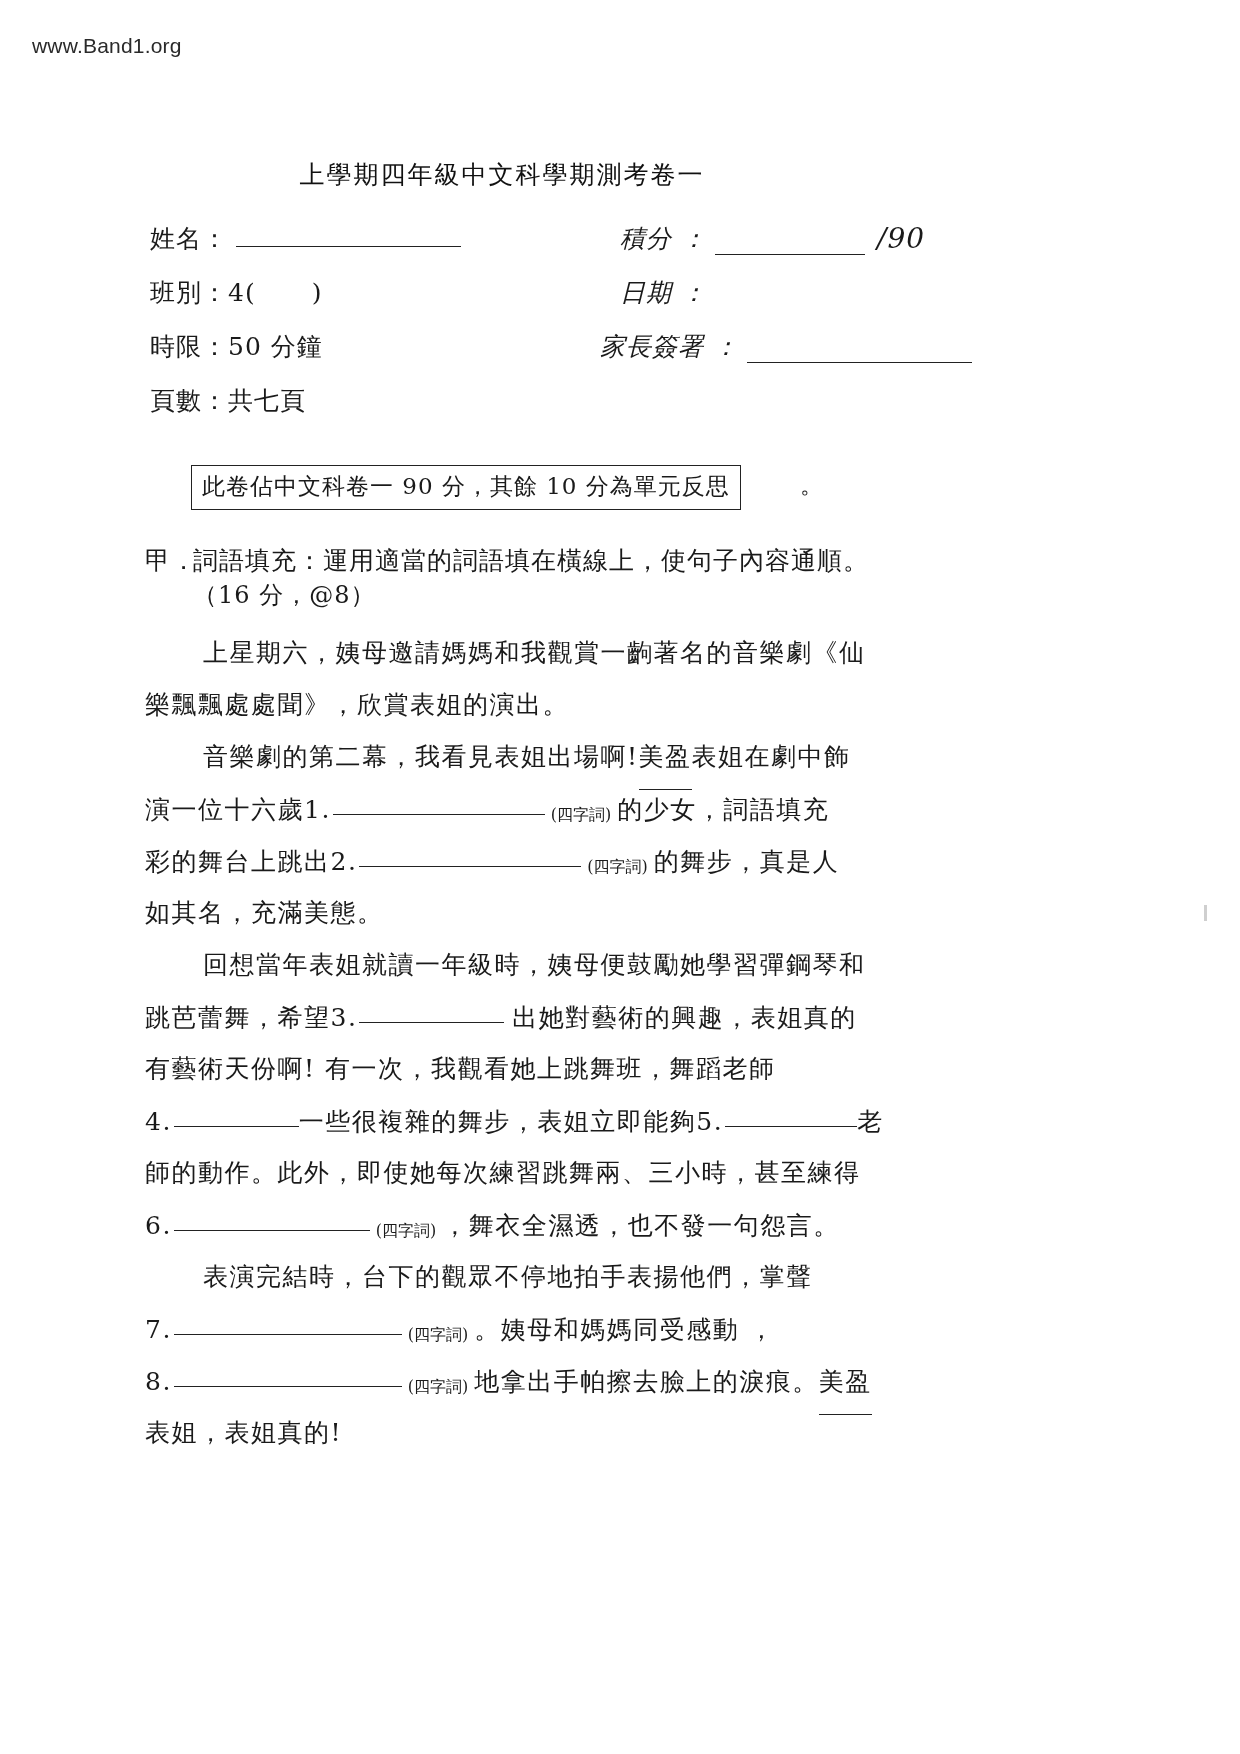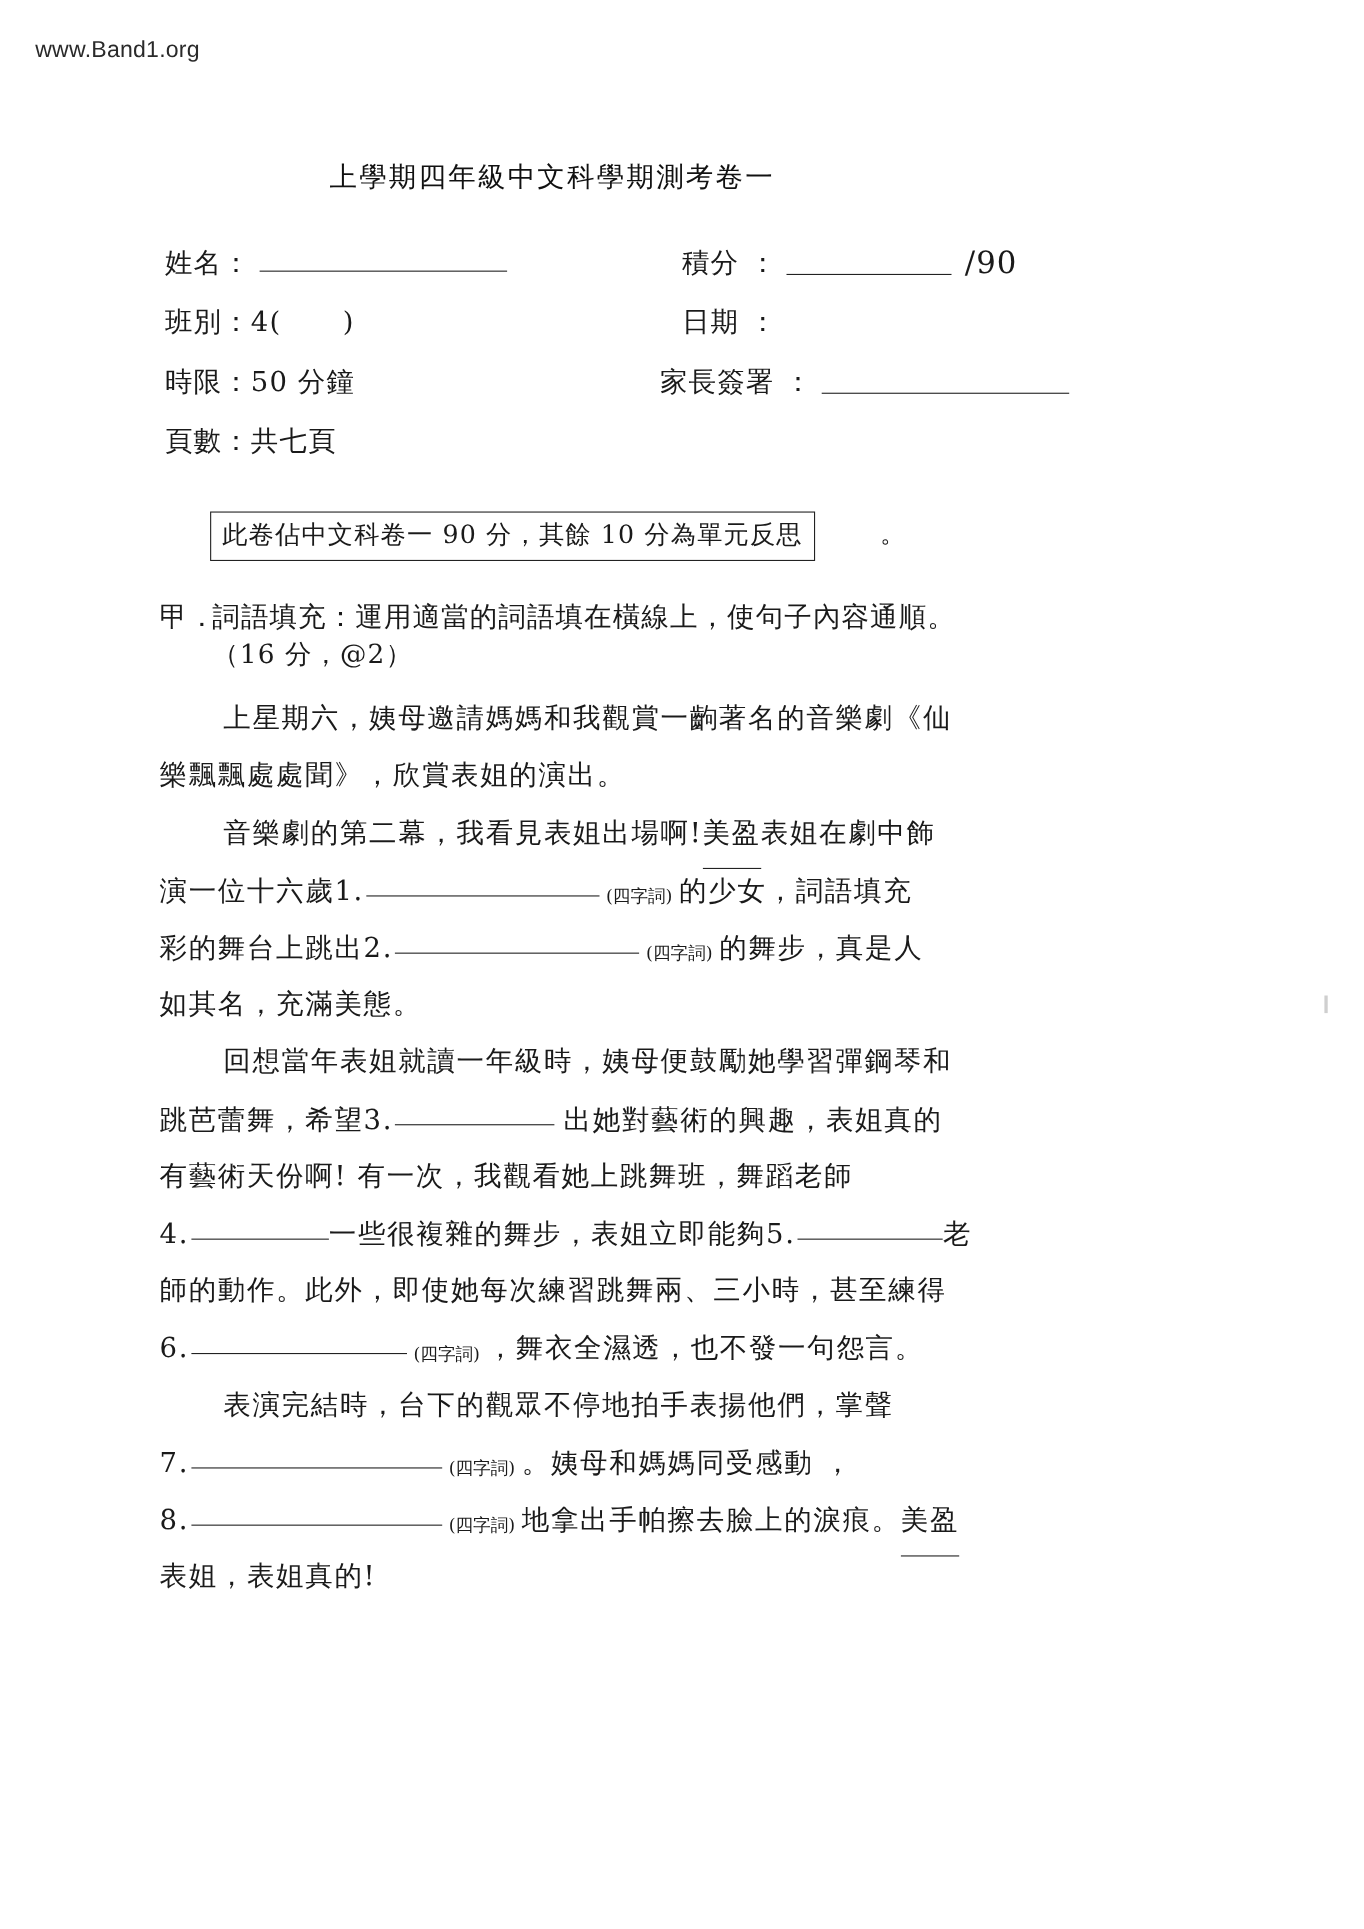--- a/index.html
+++ b/index.html
@@ -25,21 +25,21 @@
     position: absolute;
     top: 34px;
     left: 32px;
     font-family: "Liberation Sans", sans-serif;
     font-size: 21px;
     color: #2a2a2a;
     letter-spacing: 0.2px;
   }
   .doc-title {
     position: absolute;
-    top: 144px;
+    top: 158px;
     left: 0;
     width: 1004px;
     text-align: center;
     font-size: 25px;
     letter-spacing: 2px;
     color: #111;
   }
   .meta {
     position: absolute;
     top: 222px;
@@ -54,21 +54,22 @@
     letter-spacing: 1px;
   }
   .meta-left {
     width: 470px;
     display: flex;
     align-items: baseline;
   }
   .meta-right {
     flex: 1;
     display: flex;
-    align-items: center;
+    align-items: flex-end;
+    font-style: italic;
   }
   .meta-label { white-space: nowrap; }
   .rule {
     display: inline-block;
     border-bottom: 1.6px solid #222;
     height: 22px;
   }
   .rule-long { width: 225px; margin-left: 8px; }
   .rule-mid  { width: 150px; margin-left: 8px; }
   .paren-blank {
@@ -220,21 +221,21 @@
   </div>
 
   <div class="notice">此卷佔中文科卷一 90 分，其餘 10 分為單元反思</div>
   <div class="notice-tail">。</div>
 
   <div class="section">
     <div class="section-head">
       <span class="section-letter">甲．</span>
       <span>詞語填充：運用適當的詞語填在橫線上，使句子內容通順。</span>
     </div>
-    <div class="section-marks">（16 分，@2）</div>
+    <div class="section-marks">（16 分，@8）</div>
   </div>
 
   <div class="body-text">
 
     <div class="para-line indent">
       <span>上星期六，姨母邀請媽媽和我觀賞一齣著名的音樂劇《仙</span>
     </div>
     <div class="para-line">
       <span>樂飄飄處處聞》，欣賞表姐的演出。</span>
     </div>

